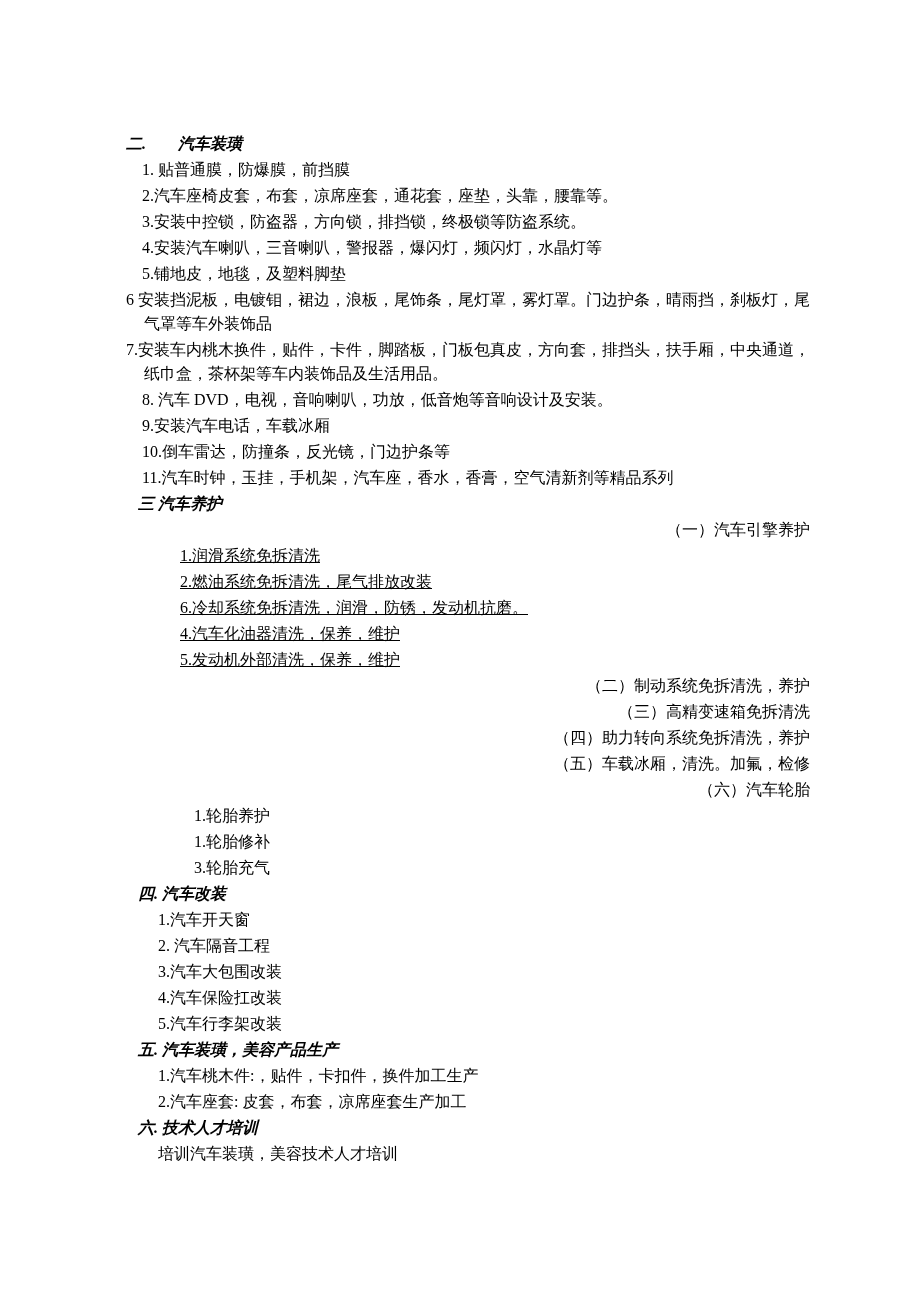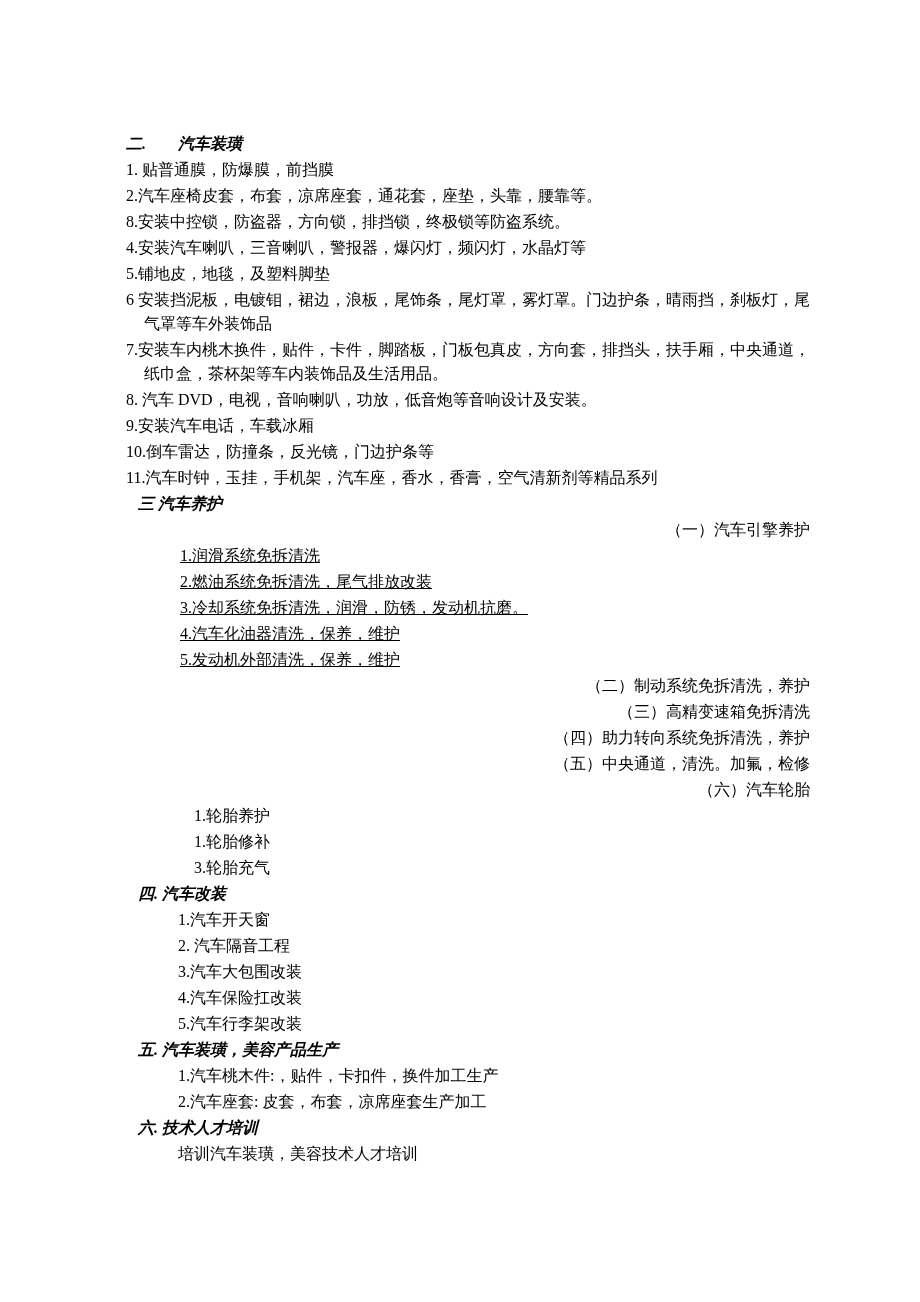--- a/index.html
+++ b/index.html
@@ -26,70 +26,70 @@
       margin-left: 28px;
     }
     .heading-main {
       margin-left: 16px;
     }
     .item {
       margin-top: 2px;
       margin-bottom: 2px;
     }
     .indent-0 {
-      margin-left: 16px;
+      margin-left: 32px;
       text-indent: 0;
     }
     .indent-wrap {
       margin-left: 34px;
       text-indent: -18px;
     }
     .indent-1 {
       margin-left: 16px;
       text-align: right;
     }
     .indent-2 {
-      margin-left: 68px;
+      margin-left: 48px;
       font-family: Liberation Serif, serif;
     }
     .indent-3 {
       margin-left: 70px;
       text-decoration: underline;
     }
     .indent-tire {
       margin-left: 84px;
     }
   </style>
 </head>
 <body>
 
 <div class="heading heading-main">二.　　汽车装璜</div>
 <div class="item indent-0">1. 贴普通膜，防爆膜，前挡膜</div>
 <div class="item indent-0">2.汽车座椅皮套，布套，凉席座套，通花套，座垫，头靠，腰靠等。</div>
-<div class="item indent-0">8.安装中控锁，防盗器，方向锁，排挡锁，终极锁等防盗系统。</div>
+<div class="item indent-0">3.安装中控锁，防盗器，方向锁，排挡锁，终极锁等防盗系统。</div>
 <div class="item indent-0">4.安装汽车喇叭，三音喇叭，警报器，爆闪灯，频闪灯，水晶灯等</div>
 <div class="item indent-0">5.铺地皮，地毯，及塑料脚垫</div>
 <div class="item indent-wrap">6 安装挡泥板，电镀钼，裙边，浪板，尾饰条，尾灯罩，雾灯罩。门边护条，晴雨挡，刹板灯，尾气罩等车外装饰品</div>
 <div class="item indent-wrap">7.安装车内桃木换件，贴件，卡件，脚踏板，门板包真皮，方向套，排挡头，扶手厢，中央通道，纸巾盒，茶杯架等车内装饰品及生活用品。</div>
 <div class="item indent-0">8. 汽车 DVD，电视，音响喇叭，功放，低音炮等音响设计及安装。</div>
 <div class="item indent-0">9.安装汽车电话，车载冰厢</div>
 <div class="item indent-0">10.倒车雷达，防撞条，反光镜，门边护条等</div>
 <div class="item indent-0">11.汽车时钟，玉挂，手机架，汽车座，香水，香膏，空气清新剂等精品系列</div>
 
 <div class="heading">三 汽车养护</div>
 <div class="item indent-1">（一）汽车引擎养护</div>
 <div class="item indent-3">1.润滑系统免拆清洗</div>
 <div class="item indent-3">2.燃油系统免拆清洗，尾气排放改装</div>
-<div class="item indent-3">3.冷却系统免拆清洗，润滑，防锈，发动机抗磨。</div>
+<div class="item indent-3">6.冷却系统免拆清洗，润滑，防锈，发动机抗磨。</div>
 <div class="item indent-3">4.汽车化油器清洗，保养，维护</div>
 <div class="item indent-3">5.发动机外部清洗，保养，维护</div>
 <div class="item indent-1">（二）制动系统免拆清洗，养护</div>
 <div class="item indent-1">（三）高精变速箱免拆清洗</div>
 <div class="item indent-1">（四）助力转向系统免拆清洗，养护</div>
-<div class="item indent-1">（五）中央通道，清洗。加氟，检修</div>
+<div class="item indent-1">（五）车载冰厢，清洗。加氟，检修</div>
 <div class="item indent-1">（六）汽车轮胎</div>
 <div class="item indent-tire">1.轮胎养护</div>
 <div class="item indent-tire">1.轮胎修补</div>
 <div class="item indent-tire">3.轮胎充气</div>
 
 <div class="heading">四. 汽车改装</div>
 <div class="item indent-2">1.汽车开天窗</div>
 <div class="item indent-2">2. 汽车隔音工程</div>
 <div class="item indent-2">3.汽车大包围改装</div>
 <div class="item indent-2">4.汽车保险扛改装</div>

